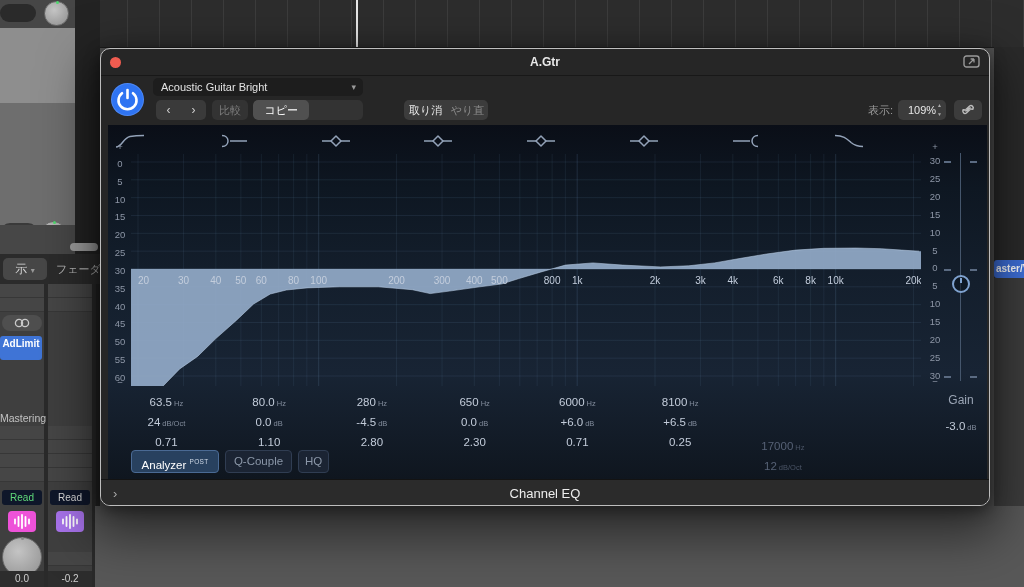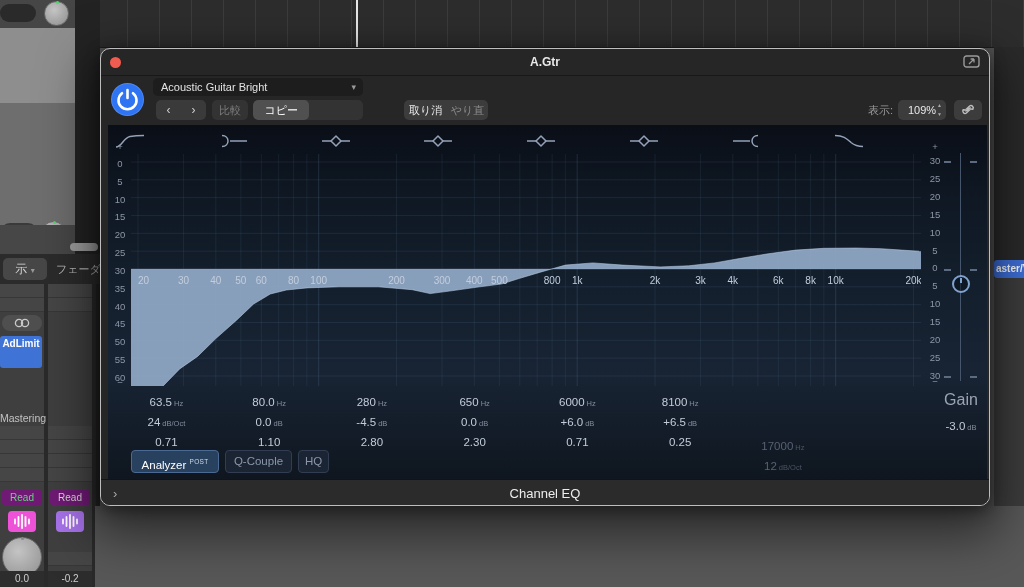--- a/index.html
+++ b/index.html
@@ -21,23 +21,23 @@
   #plug-d{left:0;top:225px;width:75px;height:29px;background:#474747;}
   #scroll-pill{left:70px;top:243px;width:28px;height:8px;border-radius:4px;background:#9d9d9d;}
   #menu-row{left:0;top:254px;width:100px;height:30px;background:#2b2b2b;overflow:hidden;}
   #menu-row .btn{position:absolute;left:3px;top:4px;width:44px;height:22px;background:#474747;border-radius:5px;color:#d6d6d6;font-size:12px;line-height:22px;text-align:center;}
   #menu-row .lbl{position:absolute;left:56px;top:8px;color:#b8b8b8;font-size:11px;white-space:nowrap;}
   #mixer{left:0;top:284px;width:96px;height:303px;background:#2a2a2a;}
   .strip{position:absolute;top:0;width:44px;height:303px;background:#3f3f3f;}
   #strip1{left:0;} #strip2{left:48px;}
   .slotrow{position:absolute;left:0;width:44px;height:13px;background:#464646;border-bottom:1px solid #373737;}
   .mini-pill{position:absolute;left:2px;top:31px;width:40px;height:16px;background:#4f4f4f;border-radius:8px;text-align:center;}
-  .adlimit{position:absolute;left:0px;top:52px;width:42px;height:32px;border-radius:3px;color:#fff;font-size:10px;font-weight:bold;line-height:16px;text-align:center;}
+  .adlimit{position:absolute;left:0px;top:52px;width:42px;height:24px;border-radius:3px;color:#fff;font-size:10px;font-weight:bold;line-height:16px;text-align:center;}
   .mastering{position:absolute;left:0;top:128px;width:44px;color:#c2c2c2;font-size:10.5px;}
-  .readbtn{position:absolute;left:2px;top:206px;width:40px;height:15px;background:#701a75;border-radius:3px;font-size:10px;line-height:15px;text-align:center;}
+  .readbtn{position:absolute;left:2px;top:206px;width:40px;height:15px;background:#0f172a;border-radius:3px;font-size:10px;line-height:15px;text-align:center;}
   .wavebtn{position:absolute;left:8px;top:227px;width:28px;height:21px;border-radius:4px;text-align:center;}
   .stripknob{position:absolute;left:2px;top:253px;width:38px;height:38px;}
   .valbox{position:absolute;left:0;top:287px;width:44px;height:16px;background:#2d2d2d;color:#cfcfcf;font-size:10px;line-height:16px;text-align:center;}
   #bg-right{left:994px;top:47px;width:30px;height:463px;background:#2a2a2a;}
   #bg-right .lower{position:absolute;left:0;top:231px;width:30px;height:232px;background:#3d3d3d;}
   #master-label{left:994px;top:260px;width:30px;height:18px;background:#3e6fd9;color:#fff;font-size:10px;font-weight:bold;line-height:18px;overflow:hidden;white-space:nowrap;border-radius:3px 0 0 3px;padding-left:2px;box-sizing:border-box;}
   #bg-bottom{left:95px;top:506px;width:929px;height:81px;background:#585858;}
   
   #win{left:100px;top:48px;width:890px;height:458px;background:#262626;border:1.5px solid #bdbdbd;border-radius:10px;
        box-shadow:0 20px 50px 10px rgba(0,0,0,.5),0 4px 16px rgba(0,0,0,.45);box-sizing:border-box;overflow:hidden;}
@@ -74,21 +74,21 @@
   #slider-track{left:852px;top:28px;width:1px;height:228px;background:#45566c;}
   .slidertick{height:2px;width:7px;background:#5b6b82;}
   #gain-knob{left:844px;top:150px;width:18px;height:18px;border:2px solid #7fa2cf;border-radius:50%;background:rgba(10,18,30,.55);box-sizing:border-box;}
   #gain-knob i{position:absolute;left:6px;top:1px;width:2px;height:5px;background:#7fa2cf;}
   #readouts{left:7px;top:268px;width:822px;display:grid;grid-template-columns:repeat(8,1fr);}
   .bandcol{text-align:center;color:#c3ccda;font-size:11.5px;}
   .bandcol div{line-height:18px;}
   .bandcol .u{font-size:7.5px;color:#828c9c;margin-left:2px;}
   .bandcol.dim{color:#566175;margin-top:44px;} .bandcol.dim .u{color:#49536400;color:#4a5466;}
   #gaincol{left:813px;top:266px;width:80px;text-align:center;}
-  #gaincol .lab{color:#9aa4b4;font-size:16px;line-height:18px;}
+  #gaincol .lab{color:#9aa4b4;font-size:12px;line-height:18px;}
   #gaincol .val{color:#c3ccda;font-size:11.5px;line-height:18px;margin-top:8px;}
   #gaincol .u{font-size:7.5px;color:#828c9c;margin-left:2px;}
   .toggle{position:absolute;top:325px;height:23px;border-radius:4px;background:#1b2433;border:1px solid #303d52;
           color:#8b97a8;font-size:11.5px;line-height:21px;text-align:center;box-sizing:border-box;}
   #tog-analyzer{left:23px;width:88px;background:#28415f;border-color:#4a6a94;color:#fff;}
   #tog-analyzer .sup{font-size:6.5px;vertical-align:super;color:#cfd9e6;letter-spacing:.3px;}
   #tog-q{left:117px;width:67px;}
   #tog-hq{left:190px;width:31px;}
   #footer{left:0;top:430px;width:100%;height:28px;background:#2b2b2b;border-top:1px solid #131313;}
   #footer .chev{position:absolute;left:12px;top:0;color:#a8a8a8;font-size:13px;line-height:27px;}

